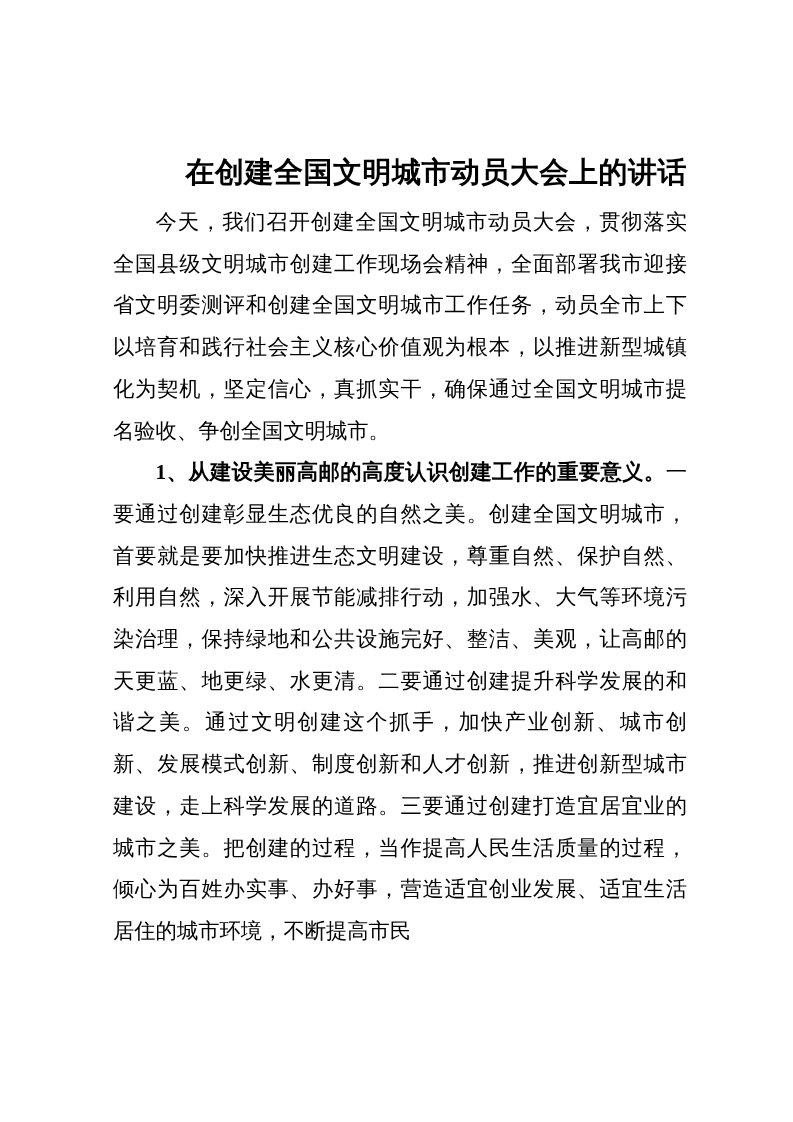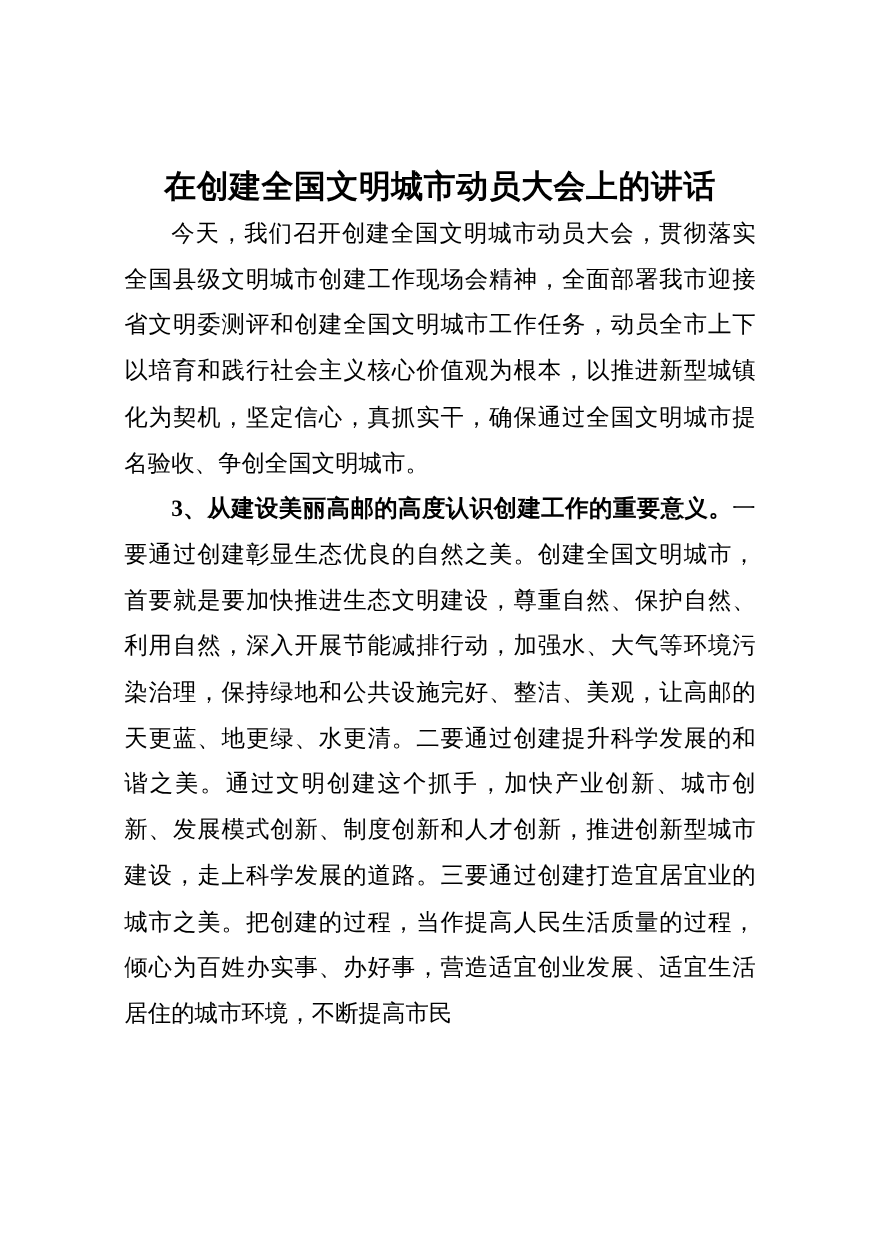--- a/index.html
+++ b/index.html
@@ -16,34 +16,34 @@
     box-sizing: border-box;
     padding: 152px 106px 0 113px;
     overflow: hidden;
     font-family: "Liberation Serif", "DejaVu Serif", serif;
   }
   .title {
     margin: 0;
     font-size: 29px;
     font-weight: bold;
     line-height: 40px;
-    text-align: center;
+    text-align: right;
     letter-spacing: 0.5px;
     color: #000000;
-    font-family: Liberation Mono, monospace;
+    font-family: Liberation Serif, serif;
   }
   .salutation {
     margin: 80px 0 0 0;
     font-size: 22px;
     font-weight: bold;
     line-height: 26px;
     color: #000000;
   }
   .doc-body {
-    margin-top: 0;
+    margin-top: 10px;
   }
   .para {
     margin: 0;
     font-size: 21.3px;
     line-height: 41.7px;
     text-align: justify;
     text-justify: inter-ideograph;
     text-indent: 2em;
     color: #000000;
     word-break: break-all;
@@ -57,15 +57,15 @@
 </style>
 </head>
 <body>
 
 <div class="page">
   <h1 class="title">在创建全国文明城市动员大会上的讲话</h1>
 
 
   <div class="doc-body" id="doc-body">
       <p class="para"><span class="seg-regular">今天，我们召开创建全国文明城市动员大会，贯彻落实全国县级文明城市创建工作现场会精神，全面部署我市迎接省文明委测评和创建全国文明城市工作任务，动员全市上下以培育和践行社会主义核心价值观为根本，以推进新型城镇化为契机，坚定信心，真抓实干，确保通过全国文明城市提名验收、争创全国文明城市。</span></p>
-      <p class="para"><span class="seg-bold">3、从建设美丽高邮的高度认识创建工作的重要意义。</span><span class="seg-regular">一要通过创建彰显生态优良的自然之美。创建全国文明城市，首要就是要加快推进生态文明建设，尊重自然、保护自然、利用自然，深入开展节能减排行动，加强水、大气等环境污染治理，保持绿地和公共设施完好、整洁、美观，让高邮的天更蓝、地更绿、水更清。二要通过创建提升科学发展的和谐之美。通过文明创建这个抓手，加快产业创新、城市创新、发展模式创新、制度创新和人才创新，推进创新型城市建设，走上科学发展的道路。三要通过创建打造宜居宜业的城市之美。把创建的过程，当作提高人民生活质量的过程，倾心为百姓办实事、办好事，营造适宜创业发展、适宜生活居住的城市环境，不断提高市民</span></p>
+      <p class="para"><span class="seg-bold">1、从建设美丽高邮的高度认识创建工作的重要意义。</span><span class="seg-regular">一要通过创建彰显生态优良的自然之美。创建全国文明城市，首要就是要加快推进生态文明建设，尊重自然、保护自然、利用自然，深入开展节能减排行动，加强水、大气等环境污染治理，保持绿地和公共设施完好、整洁、美观，让高邮的天更蓝、地更绿、水更清。二要通过创建提升科学发展的和谐之美。通过文明创建这个抓手，加快产业创新、城市创新、发展模式创新、制度创新和人才创新，推进创新型城市建设，走上科学发展的道路。三要通过创建打造宜居宜业的城市之美。把创建的过程，当作提高人民生活质量的过程，倾心为百姓办实事、办好事，营造适宜创业发展、适宜生活居住的城市环境，不断提高市民</span></p>
     </div>
 </div>
 
 </body></html>

